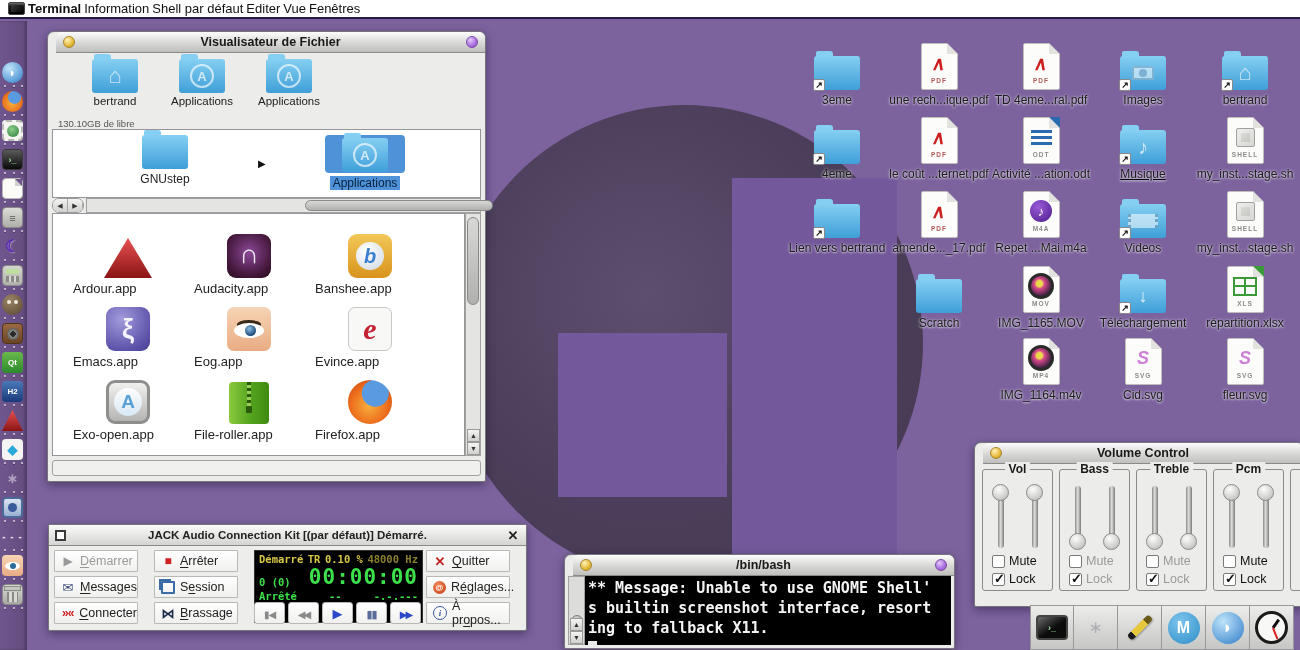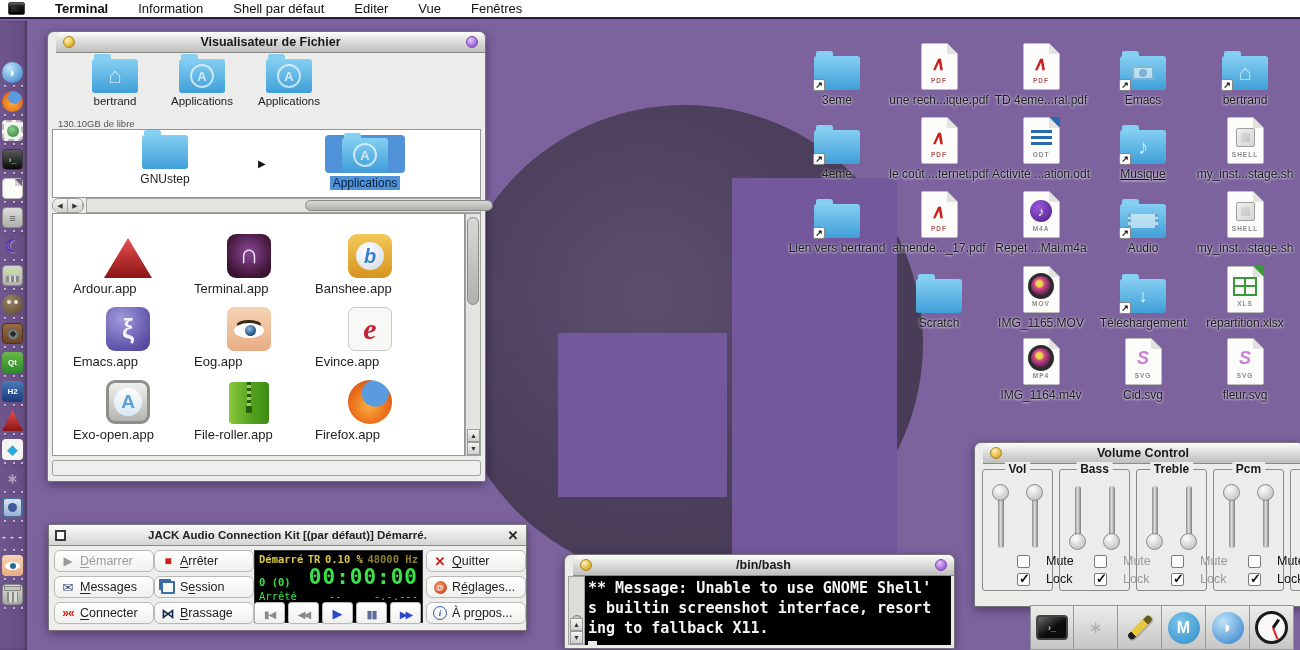--- a/index.html
+++ b/index.html
@@ -8,21 +8,21 @@
   #screen { position:absolute; inset:0; width:1300px; height:650px; overflow:hidden; }
 
   
   .bg-circle { position:absolute; left:447px; top:105px; width:476px; height:476px; border-radius:50%;
     background:radial-gradient(circle at 42% 40%, #5d4e6e 0%, #4b3e5a 55%, #443850 100%); }
   .bg-step-a { position:absolute; left:732px; top:178px; width:165px; height:406px; background:#73599b; }
   .bg-step-b { position:absolute; left:558px; top:333px; width:169px; height:164px; background:#73599b; }
 
   
   .menubar { position:absolute; left:0; top:0; width:1300px; height:19px; background:#ffffff;
-    border-bottom:2px solid #241b44; display:flex; align-items:center; gap:30px; padding-left:8px; z-index:40; }
+    border-bottom:2px solid #241b44; display:flex; align-items:center; gap:3px; padding-left:8px; z-index:40; }
   .mb-appicon { width:17px; height:13px; background:linear-gradient(#6a6a6a,#1a1a1a 30%,#000); border:1px solid #444; border-radius:2px; position:relative; }
   .mb-appicon::after { content:""; position:absolute; inset:2px; background:linear-gradient(135deg,#3a3a3a,#0a0a0a); }
   .mb-item { font-size:13px; color:#111; cursor:default; }
   .mb-item.bold { font-weight:bold; }
 
   
   .window { position:absolute; background:#ececea; border:1px solid #76767a; border-radius:7px 7px 2px 2px;
     box-shadow:0 3px 10px rgba(20,10,40,.45); }
   .titlebar { height:21px; border-radius:6px 6px 0 0; background:linear-gradient(#fdfdfd,#d7d7d5 55%,#bfbfbd);
     border-bottom:1px solid #8a8a88; position:relative; display:flex; align-items:center; justify-content:center;margin-left:8px; }
@@ -143,21 +143,21 @@
 
   
   #jack { left:48px; top:524px; width:479px; height:107px; border-radius:2px; background:#ededeb; }
   .jack-titlebar { height:21px; background:linear-gradient(#fafaf8,#d4d4d2); border-bottom:1px solid #8a8a88; position:relative;
     display:flex; align-items:center; justify-content:center; }
   .jack-titlebar .wtitle { font-size:11.5px; font-weight:bold; color:#222; }
   .jack-minicon { position:absolute; left:6px; top:5px; width:11px; height:11px; border:2px solid #3a3a3a; background:#fff; }
   .jack-close { position:absolute; right:5px; top:2px; width:16px; height:16px; font-size:13px; font-weight:bold; color:#222;
     display:flex; align-items:center; justify-content:center; cursor:default; }
   .jack-close::after { content:"✕"; }
-  .jbtn { position:absolute; width:100px; height:22px; background:linear-gradient(#fff,#f0f0ee); border:1px solid #b8b8b6; border-radius:6px;
+  .jbtn { position:absolute; width:84px; height:22px; background:linear-gradient(#fff,#f0f0ee); border:1px solid #b8b8b6; border-radius:1px;
     display:flex; align-items:center; gap:5px; padding-left:6px; font-size:12.5px; color:#222; cursor:default; }
   .jbtn u { text-underline-offset:2px; }
   .jbtn.disabled { color:#9a9a9a; }
   .jic { width:14px; display:flex; align-items:center; justify-content:center; font-size:11px; }
   .jic-play-gray::after { content:"▶"; color:#9a9a9a; font-size:12px; }
   .jic-stop-red::after { content:"■"; color:#cc2222; font-size:12px; }
   .jic-x-red::after { content:"✕"; color:#c42020; font-weight:bold; font-size:13px; }
   .jic-messages::after { content:"✉"; color:#3a4a7a; font-size:13px; }
   .jic-folder::after { content:""; width:13px; height:9px; border:2px solid #3a6ca8; border-radius:1px; box-shadow:-3px -3px 0 -1px #3a6ca8; }
   .jic-connect-red::after { content:"»«"; color:#cc2222; font-weight:bold; font-size:12px; letter-spacing:-1px; }
@@ -173,21 +173,21 @@
   .tic-play::after { content:"▶"; color:#2a48c8; font-size:13px; }
   .tic-pause::after { content:"▮▮"; color:#5a6a9a; font-size:11px; letter-spacing:-1px; }
   .tic-fwd::after { content:"▶▶"; color:#2a48c8; font-size:10px; letter-spacing:-2px; }
   .jack-display { position:absolute; left:205px; top:25px; width:169px; height:73px; background:#000;
     border:1px solid #333; font-family:"DejaVu Sans Mono", monospace; padding:2px 4px; }
   .jd-l1 { display:flex; justify-content:space-between; font-size:10.5px; font-weight:bold; color:#d8c84a; }
   .jd-l1 .dim { color:#8a8032; }
   .jd-l2 { display:flex; justify-content:space-between; align-items:flex-end; margin-top:1px; }
   .jd-xruns { font-size:10.5px; font-weight:bold; color:#3ce04a; }
   .jd-time { font-size:21px; font-weight:bold; color:#3ce04a; letter-spacing:1px; line-height:22px; }
-  .jd-l3 { display:flex; justify-content:space-between; font-size:10.5px; font-weight:normal; color:#3ce04a; margin-top:2px; }
+  .jd-l3 { display:flex; justify-content:space-between; font-size:10.5px; font-weight:bold; color:#3ce04a; margin-top:2px; }
 
   
   #terminal { left:564px; top:554px; width:391px; height:95px; }
   .term-body { position:absolute; left:3px; top:21px; right:3px; bottom:3px; display:flex; }
   .term-sb { width:17px; background:#dcdcda; border:1px solid #a2a2a0; position:relative; }
   .term-sb .knob { position:absolute; left:1.5px; top:38px; width:12px; height:12px; border-radius:50%;
     background:radial-gradient(circle at 35% 30%, #d8d8d6, #9a9a98); border:1px solid #808080; }
   .term-sb .sb-btn { position:absolute; left:1px; width:13px; height:13px; }
   .term-screen { flex:1; background:#000; font-family:"DejaVu Sans Mono", monospace; font-size:15px; font-weight:bold;
     color:#f4f4f4; padding:2px 3px; line-height:20px; overflow:hidden; }
@@ -199,21 +199,21 @@
   .vgroup .vlegend { position:absolute; top:-8px; left:50%; transform:translateX(-50%); background:#ececea; padding:0 4px;
     font-size:12px; font-weight:bold; color:#1a1a1a; }
   .sliders { position:absolute; left:0; right:0; top:14px; height:66px; display:flex; justify-content:center; gap:17px; }
   .slider { position:relative; width:17px; height:66px; }
   .slider .track { position:absolute; left:50%; top:2px; bottom:2px; width:6px; margin-left:-3px; border-radius:3px;
     background:linear-gradient(90deg,#8a8a88,#e0e0de 45%,#7a7a78); }
   .slider .knob { position:absolute; left:0; width:17px; height:17px; border-radius:50%;
     background:radial-gradient(circle at 38% 30%, #fdfdfd, #cacac8 70%, #a8a8a6); border:1px solid #8a8a88; }
   .slider.pos-top .knob { top:0; }
   .slider.pos-bottom .knob { bottom:0; }
-  .cbrow { position:absolute; left:9px; display:flex; align-items:center; gap:16px;margin-left:25px; }
+  .cbrow { position:absolute; left:9px; display:flex; align-items:center; gap:4px; }
   .cbrow.mute { top:84px; } .cbrow.lock { top:102px; }
   .cb { width:13px; height:13px; background:#fff; border:1px solid #7a7a78; border-radius:2px; position:relative; }
   .cb.checked::after { content:"✓"; position:absolute; left:1px; top:-3px; font-size:13px; font-weight:bold; color:#111; }
   .cbrow .cblabel { font-size:12.5px; color:#111; }
   .vgroup.dimmed .cblabel { color:#9a9a98; }
   .vc-sliver { position:absolute; top:26px; left:315px; width:20px; height:122px; border:1px solid #8a8a88; border-radius:3px; }
 
   
   .leftdock { position:absolute; left:0; top:21px; width:27px; height:629px; background:linear-gradient(90deg,#6f568d,#644c80);
     box-shadow:inset -2px 0 3px rgba(0,0,0,.25); z-index:30; }
@@ -493,21 +493,21 @@
         </div>
         <div class="dlabel">TD 4eme...ral.pdf</div>
       </div>
       <div class="dicon" style="left: 1093px; top: 38px;">
         <div class="art">
           <div class="fold">
             <div class="emb emb-camera"></div>
           </div>
           <div class="sc-arrow"></div>
         </div>
-        <div class="dlabel">Emacs</div>
+        <div class="dlabel">Images</div>
       </div>
       <div class="dicon" style="left: 1195px; top: 38px;">
         <div class="art">
           <div class="fold">
             <div class="emb emb-home"></div>
           </div>
           <div class="sc-arrow"></div>
         </div>
         <div class="dlabel">bertrand</div>
       </div>
@@ -584,21 +584,21 @@
         </div>
         <div class="dlabel">Repet ...Mai.m4a</div>
       </div>
       <div class="dicon" style="left: 1093px; top: 186px;">
         <div class="art">
           <div class="fold">
             <div class="emb emb-film"></div>
           </div>
           <div class="sc-arrow"></div>
         </div>
-        <div class="dlabel">Audio</div>
+        <div class="dlabel">Videos</div>
       </div>
       <div class="dicon" style="left: 1195px; top: 186px;">
         <div class="art">
           <div class="fpage t-shell">
             <div class="corner"></div>
             <div class="fgraph g-shell"></div>
             <div class="ftag">SHELL</div>
           </div>
         </div>
         <div class="dlabel">my_inst...stage.sh</div>
@@ -721,21 +721,21 @@
         <div class="vapp" style="left: 20px; top: 18px;">
           <div class="art">
             <div class="app-ardour"></div>
           </div>
           <div class="alabel">Ardour.app</div>
         </div>
         <div class="vapp" style="left: 141px; top: 18px;">
           <div class="art">
             <div class="app-audacity"></div>
           </div>
-          <div class="alabel">Terminal.app</div>
+          <div class="alabel">Audacity.app</div>
         </div>
         <div class="vapp" style="left: 262px; top: 18px;">
           <div class="art">
             <div class="app-banshee"></div>
           </div>
           <div class="alabel">Banshee.app</div>
         </div>
         <div class="vapp" style="left: 20px; top: 91px;">
           <div class="art">
             <div class="app-emacs"></div>

